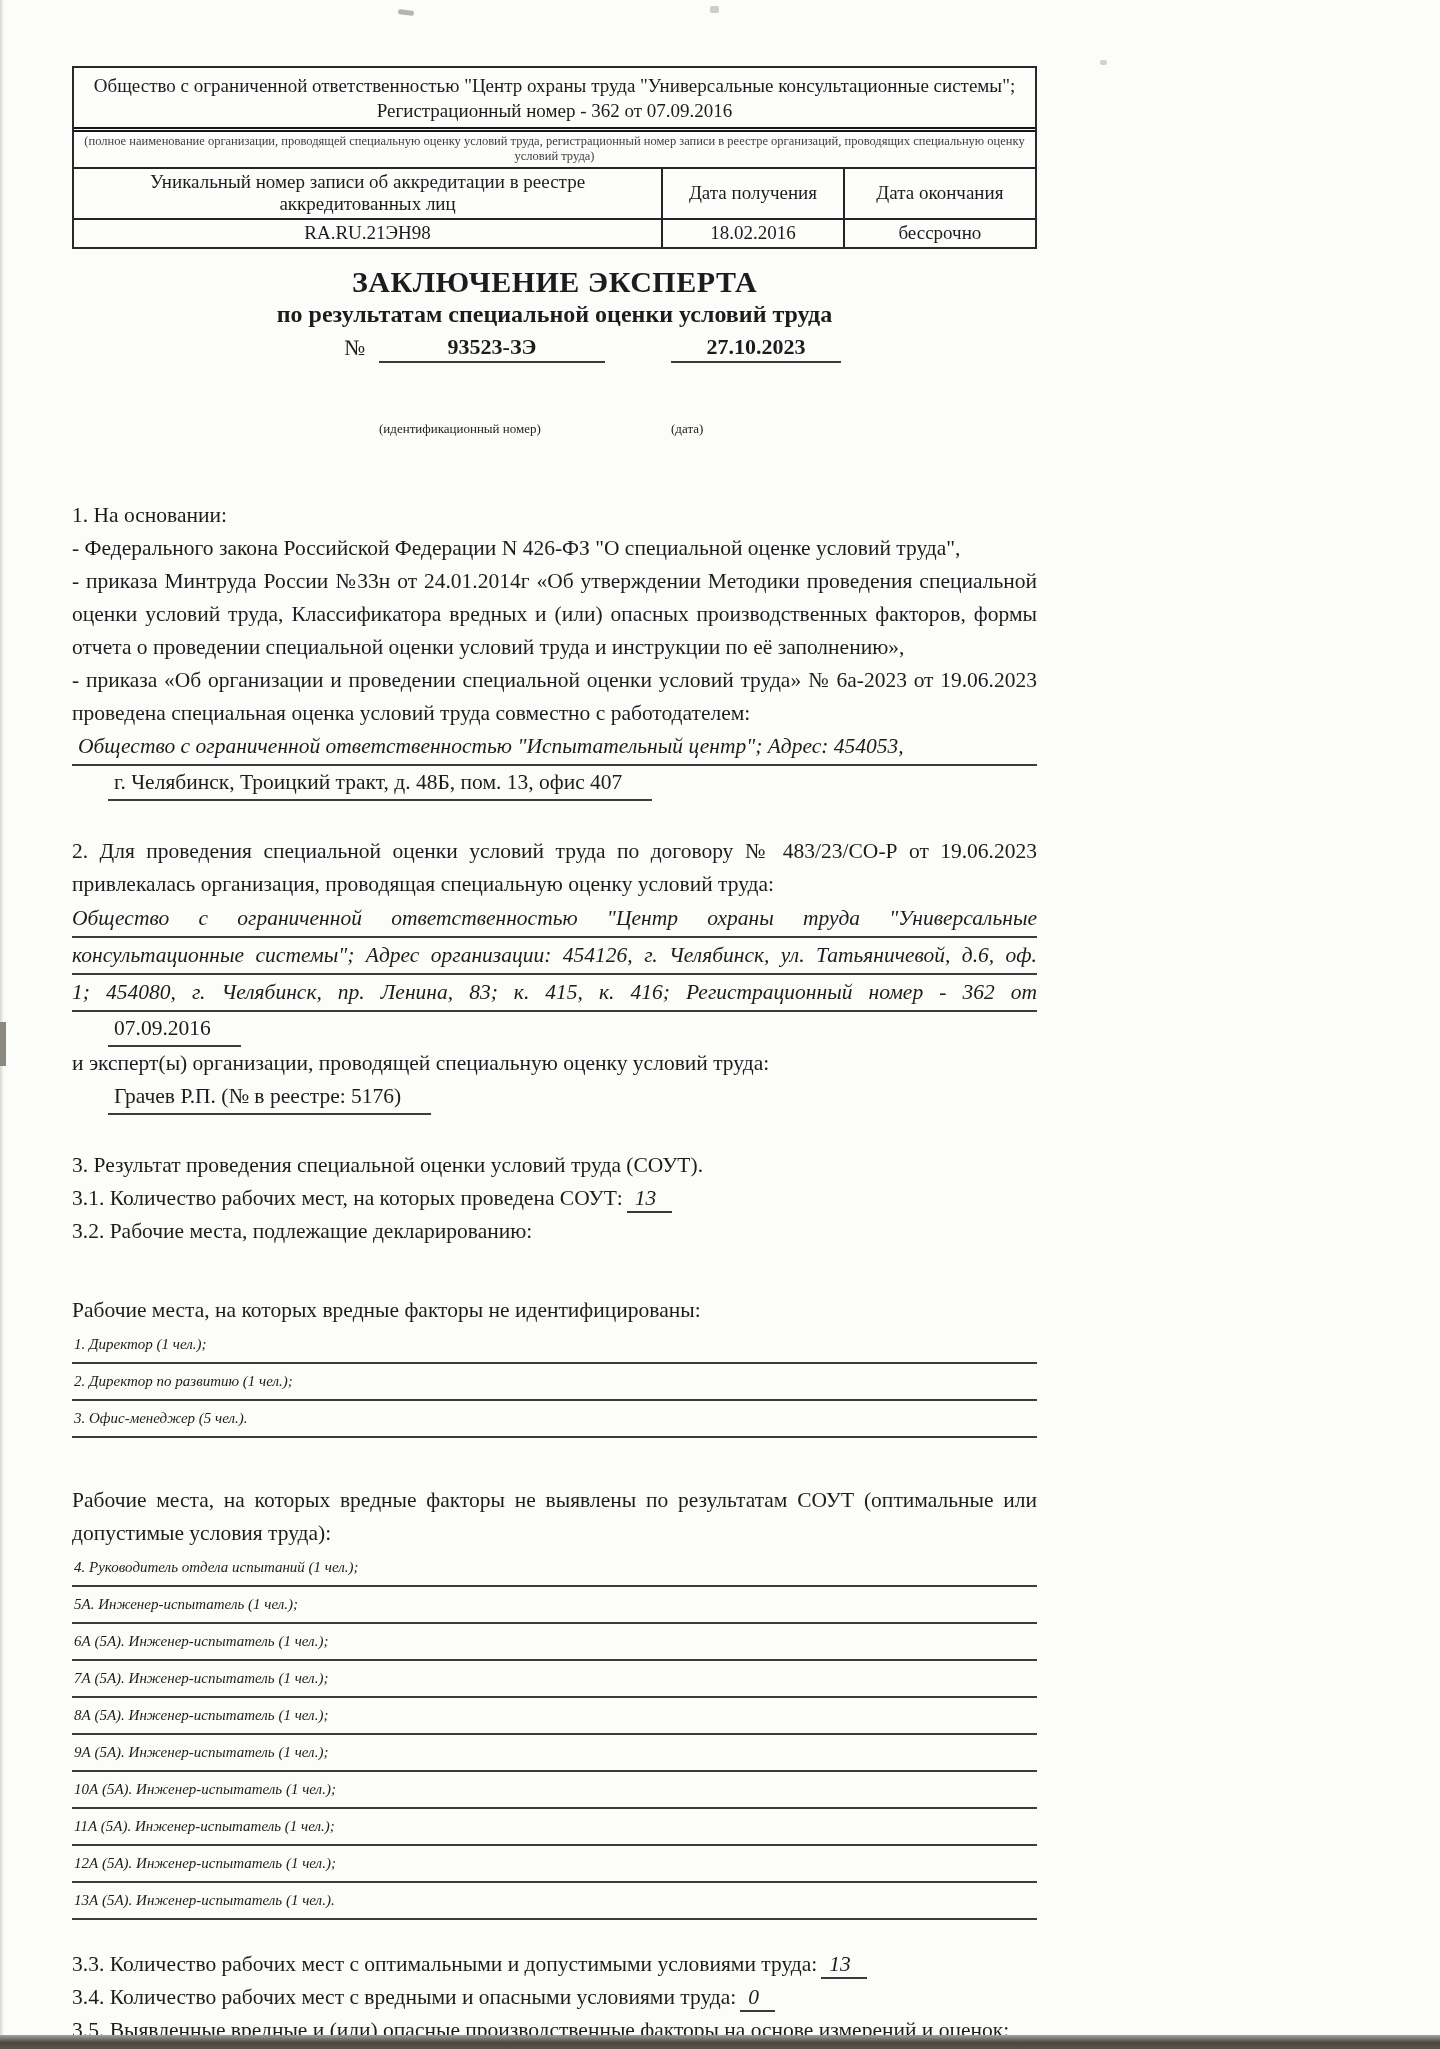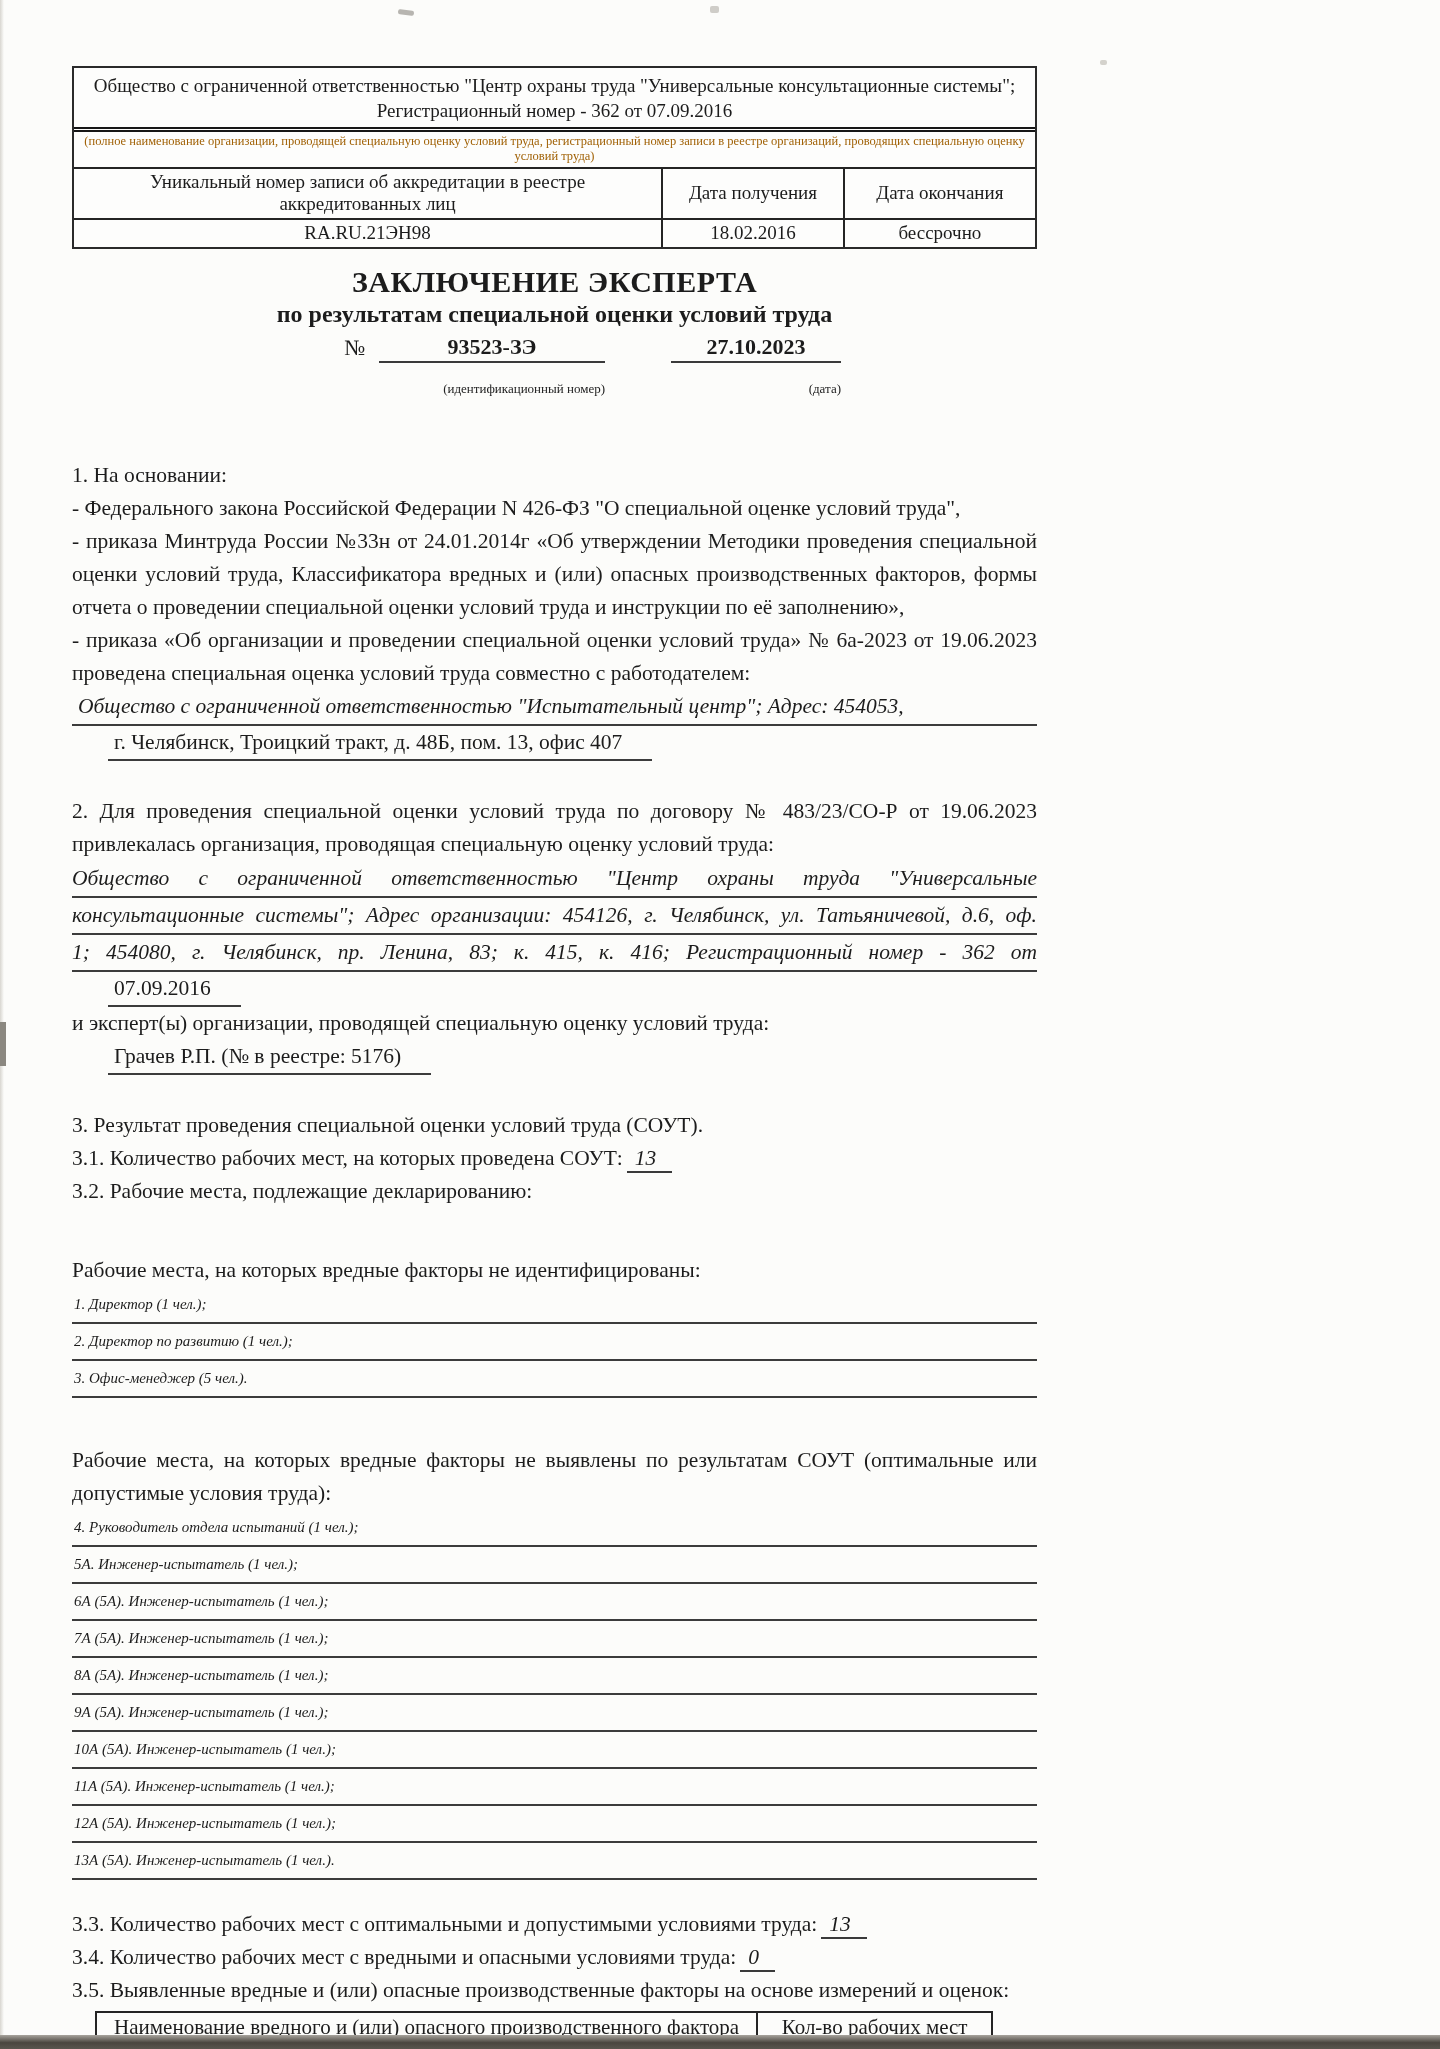--- a/index.html
+++ b/index.html
@@ -10,36 +10,36 @@
     color:#1c1c1c;
     position:relative;
     overflow:hidden;
   }
   .content { position:absolute; left:72px; top:66px; width:965px; }
 
   
   .header-box { border:2px solid #2a2a2a; background:#fdfdfc; }
   .org-name { text-align:center; font-size:19px; line-height:1.3; padding:6px 14px 4px; }
   .double-rule { height:1px; border-top:2px solid #161616; border-bottom:2px solid #161616; }
-  .org-caption { font-size:12.5px; text-align:center; padding:2px 6px 3px; border-bottom:2px solid #242424; color:#a16207; }
+  .org-caption { font-size:12.5px; text-align:center; padding:2px 6px 3px; border-bottom:2px solid #242424; color:#404040; }
   .accr-table { width:100%; border-collapse:collapse; font-size:19px; }
   .accr-table td { text-align:center; padding:2px 6px 3px; }
   .accr-table td.c1 { width:61.2%; border-right:2px solid #242424; }
   .accr-table td.c2 { width:18.9%; border-right:2px solid #242424; }
   .accr-table td.c3 { width:19.9%;border-radius:21px; }
   .accr-table tr.hdr td { border-bottom:2px solid #242424; }
 
   
   .title-main { margin-top:16px; text-align:center; font-weight:bold; font-size:30px; letter-spacing:.5px; }
   .title-sub  { text-align:center; font-weight:bold; font-size:24px; margin-top:2px; }
   .num-row { display:flex; align-items:flex-start; margin:6px 0 0 272px; }
   .num-sign { font-size:22px; padding-top:1px; }
   .num-field { display:flex; flex-direction:column; }
   .num-field .num-val { display:block; text-align:center; font-size:22px; border-bottom:2px solid #3a3a3a; padding:0 8px 1px;font-weight:bold; }
-  .num-field .num-cap { font-size:13px; text-align:right; padding-top:18px; color:#222; }
+  .num-field .num-cap { font-size:13px; text-align:left; padding-top:18px; color:#222;margin-top:40px; }
   .num-field.f1 { width:226px; margin-left:14px; }
   .num-field.f2 { width:170px; margin-left:66px; }
 
   
   .body-line, .para { font-size:21.5px; line-height:33px; margin:0; }
   .para { text-align:justify; }
   .mt-sec1 { margin-top:62px; }
   .mt-28 { margin-top:28px; }
   .mt-34 { margin-top:34px; }
   .mt-46 { margin-top:46px; }

